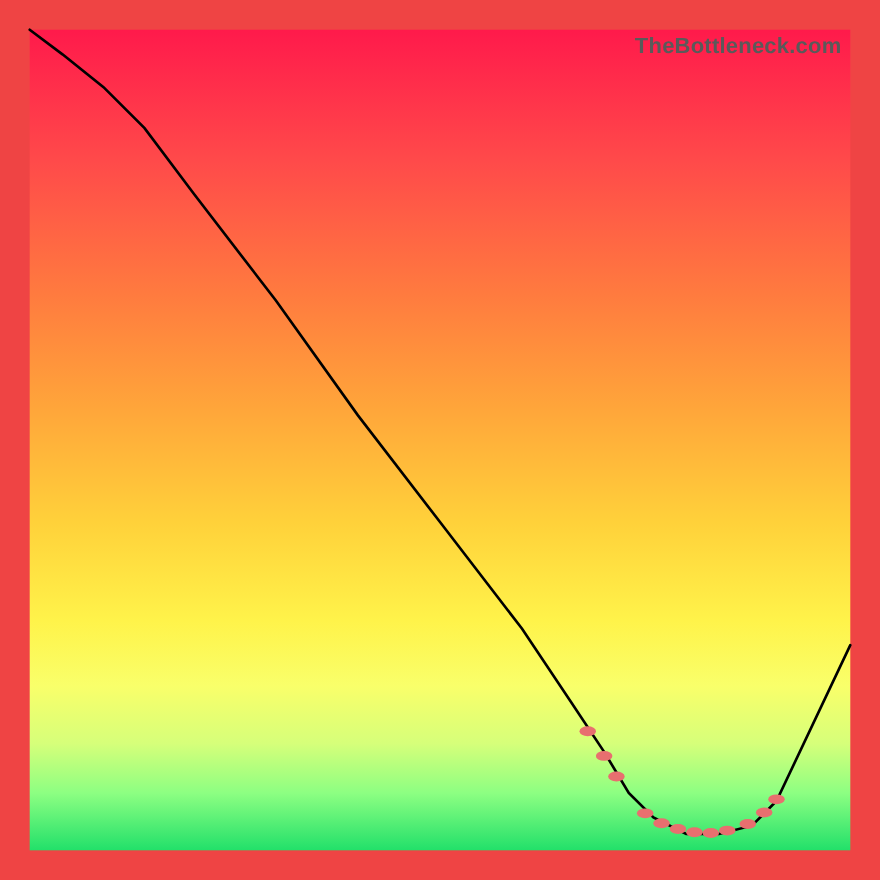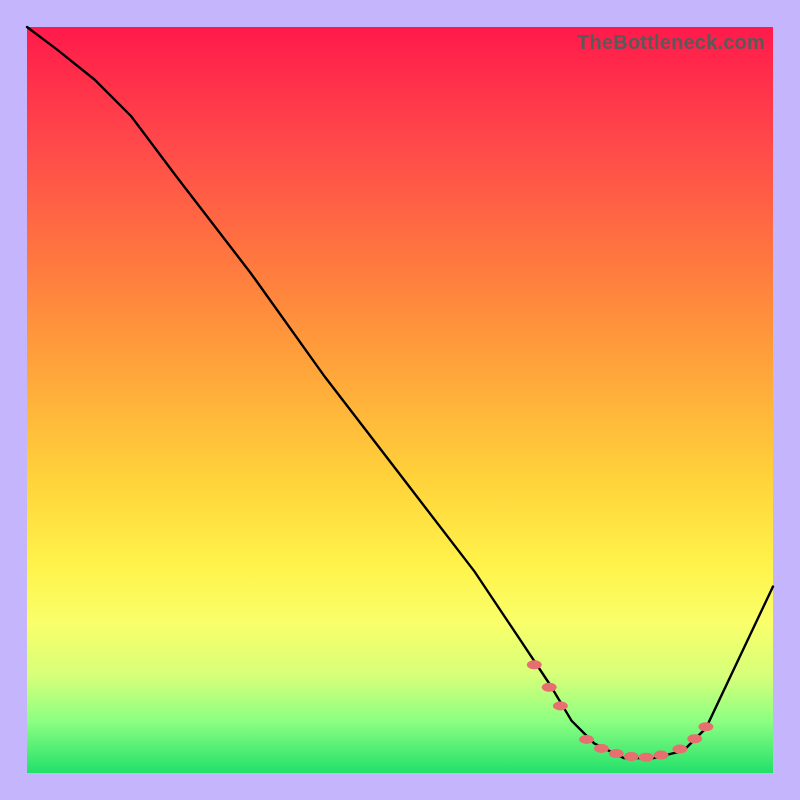--- a/index.html
+++ b/index.html
@@ -1,21 +1,21 @@
 <!DOCTYPE html>
 <html><head>
 <meta charset="utf-8">
 <style>
   * { margin: 0; padding: 0; box-sizing: border-box; }
   html, body { width: 800px; height: 800px; background: #000; overflow: hidden; }
   .stage {
     position: relative;
     width: 800px;
     height: 800px;
-    background: #c4b5fd;
+    background: #ef4444;
   }
   .plot {
     position: absolute;
     left: 27px;
     top: 27px;
     width: 746px;
     height: 746px;
     background: linear-gradient(to bottom,
       #ff1a4b 0%,
       #ff4a4a 16%,

